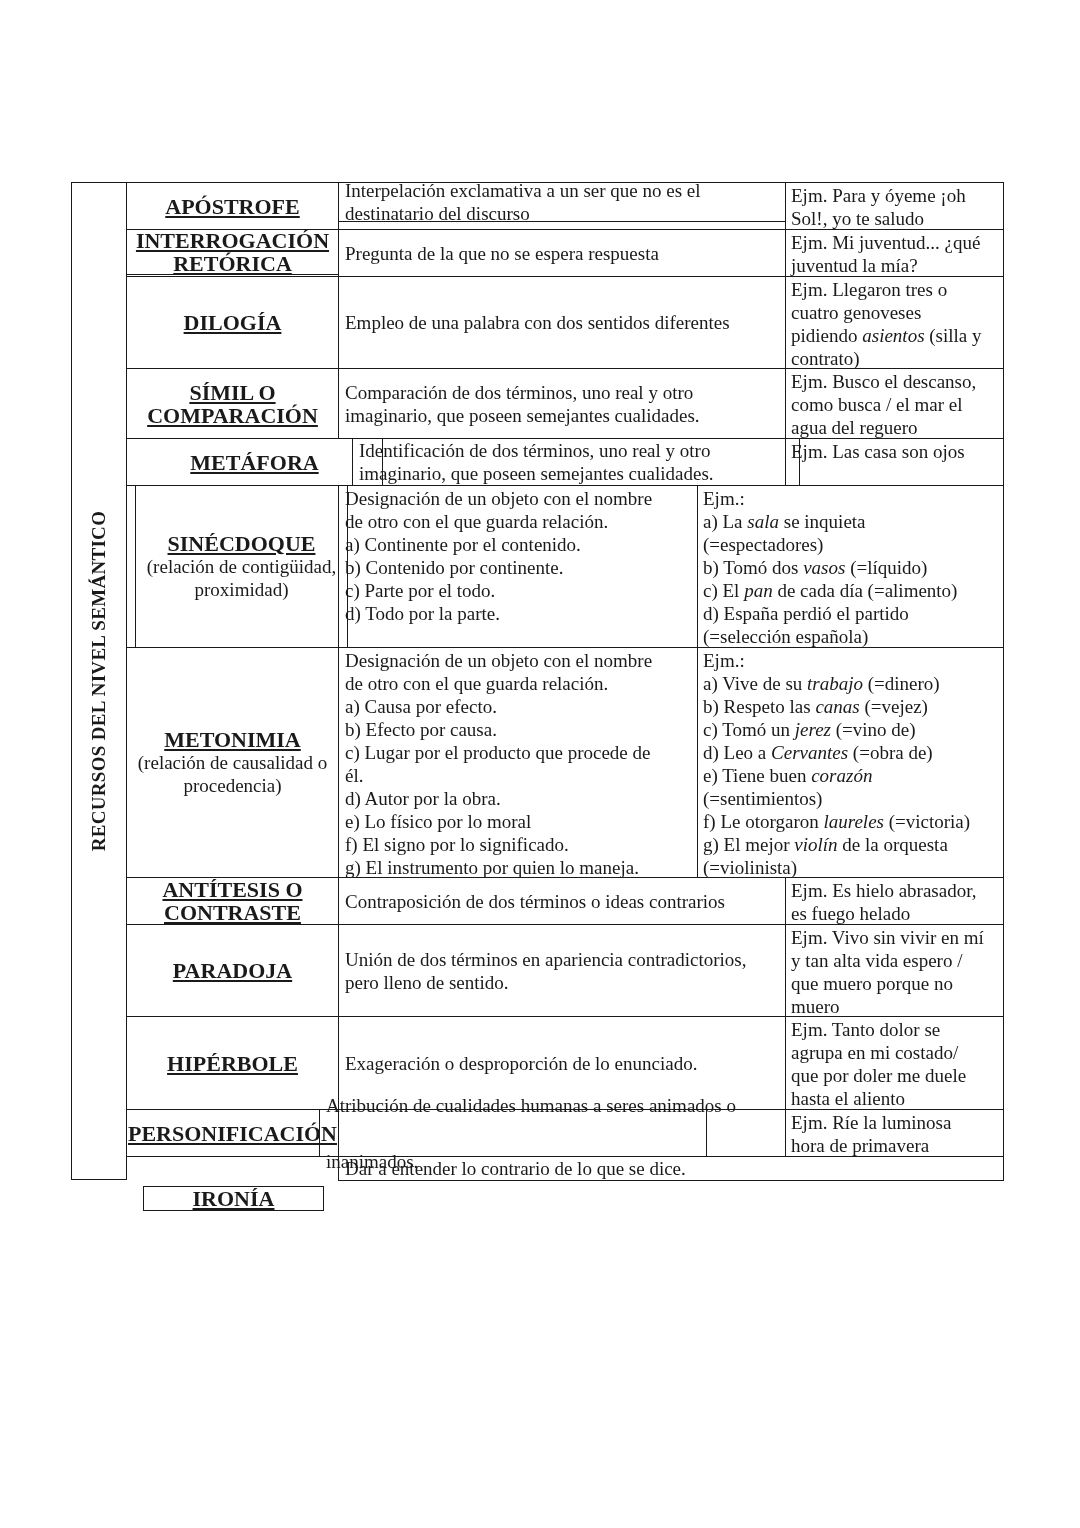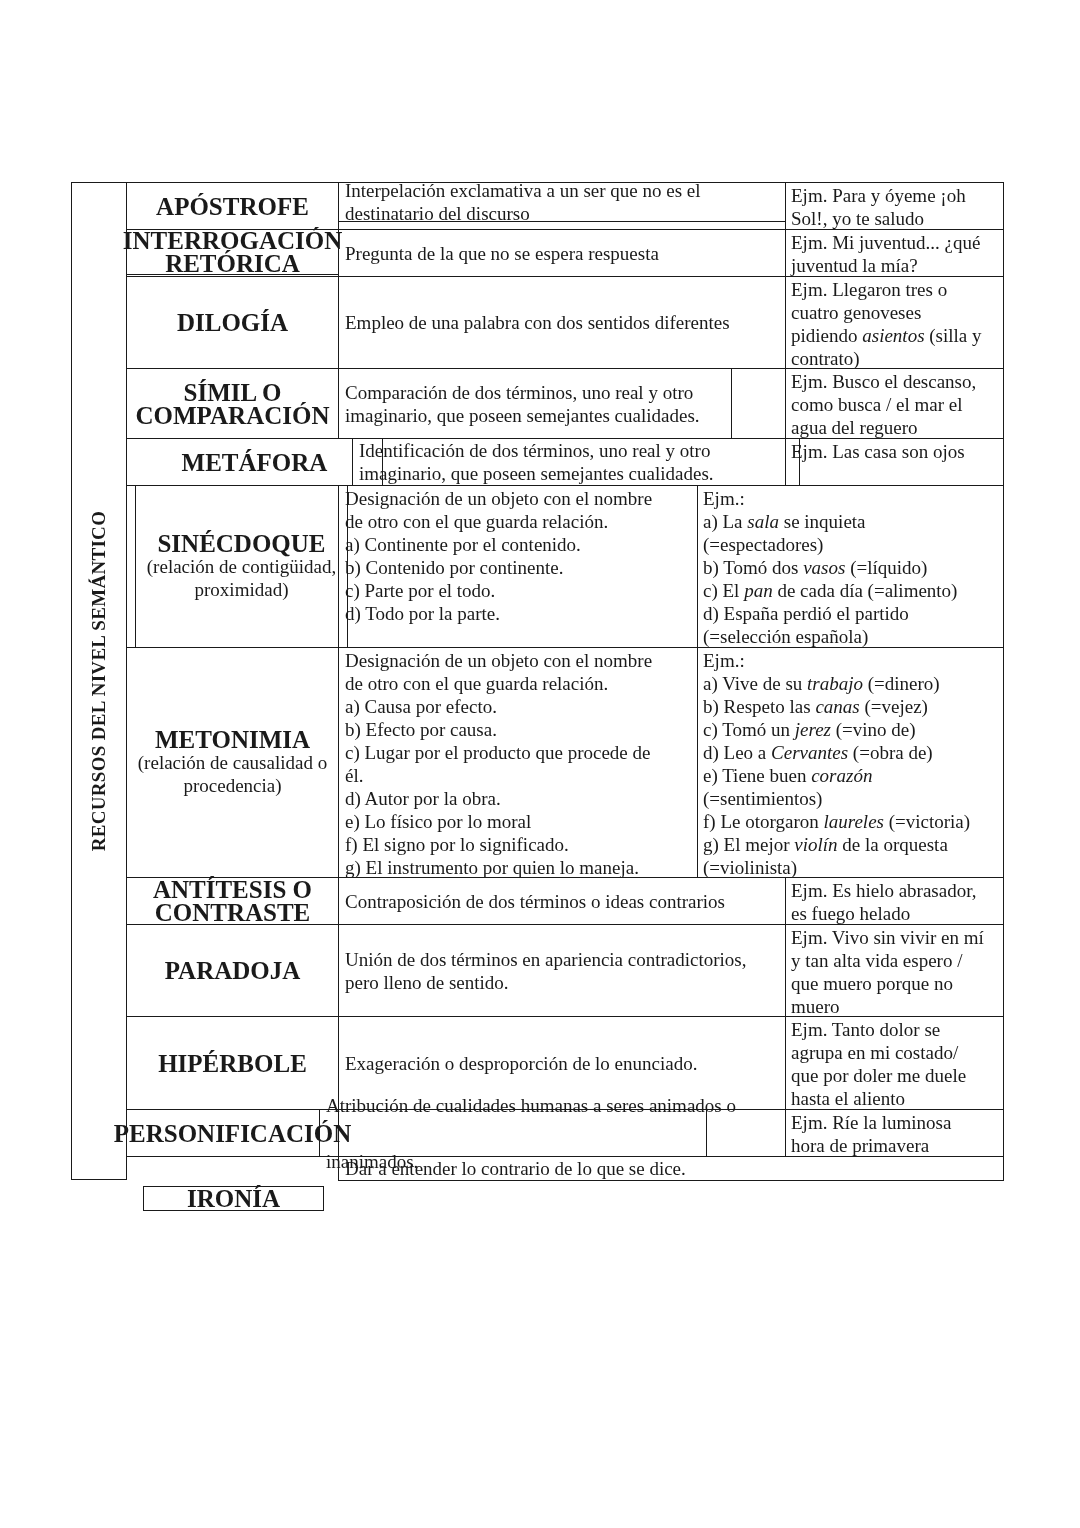--- a/index.html
+++ b/index.html
@@ -3,21 +3,21 @@
 <meta charset="utf-8">
 <style>
   html, body { margin: 0; padding: 0; background: #ffffff; }
   body { width: 1080px; height: 1528px; position: relative; overflow: hidden;
          font-family: "Liberation Serif", serif; color: #1a1a1a; }
   .page { position: absolute; left: 0; top: 0; width: 1080px; height: 1528px; }
   .cell { position: absolute; box-sizing: border-box; border: 1.5px solid #1a1a1a;
           font-size: 19px; line-height: 23px; }
   .term { display: flex; flex-direction: column; align-items: center; justify-content: center;
           text-align: center; }
-  .term .name { font-weight: bold; font-size: 25px; line-height: 23px; }
+  .term .name { font-weight: bold; font-size: 22px; line-height: 23px; text-decoration: underline; }
   .term .sub { font-weight: normal; font-size: 19px; line-height: 23px; }
   .def { display: flex; flex-direction: column; justify-content: center; padding: 0 6px; }
   .def.top { justify-content: flex-start; padding-top: 1px; }
   .ex { display: flex; flex-direction: column; justify-content: flex-start; padding: 0 5px; padding-top: 1px; }
   .line { display: block; white-space: nowrap; }
   i { font-style: italic; }
   .side { position: absolute; left: 71px; top: 182px; width: 56px; height: 998px;
           box-sizing: border-box; border: 1.5px solid #1a1a1a; }
   .side-label { position: absolute; left: 50%; top: 50%; white-space: nowrap;
                 transform: translate(-50%, -50%) rotate(-90deg);
@@ -62,21 +62,21 @@
       <div class="cell ex" style="left: 785px; top: 276px; width: 219px; height: 93px;">
         <span class="line">Ejm. Llegaron tres o</span>
         <span class="line">cuatro genoveses</span>
         <span class="line">pidiendo <i>asientos</i> (silla y</span>
         <span class="line">contrato)</span>
       </div>
       <div class="cell term" style="left: 126px; top: 368px; width: 213px; height: 71px;">
         <span class="name">SÍMIL O</span>
         <span class="name">COMPARACIÓN</span>
       </div>
-      <div class="cell def" style="left: 338px; top: 368px; width: 394px; height: 71px;">
+      <div class="cell def" style="left: 338px; top: 368px; width: 448px; height: 71px;">
         <span class="line">Comparación de dos términos, uno real y otro</span>
         <span class="line">imaginario, que poseen semejantes cualidades.</span>
       </div>
       <div class="cell ex" style="left: 785px; top: 368px; width: 219px; height: 71px;">
         <span class="line">Ejm. Busco el descanso,</span>
         <span class="line">como busca / el mar el</span>
         <span class="line">agua del reguero</span>
       </div>
       <div class="cell term" style="left: 126px; top: 438px; width: 257px; height: 48px;">
         <span class="name">METÁFORA</span>

